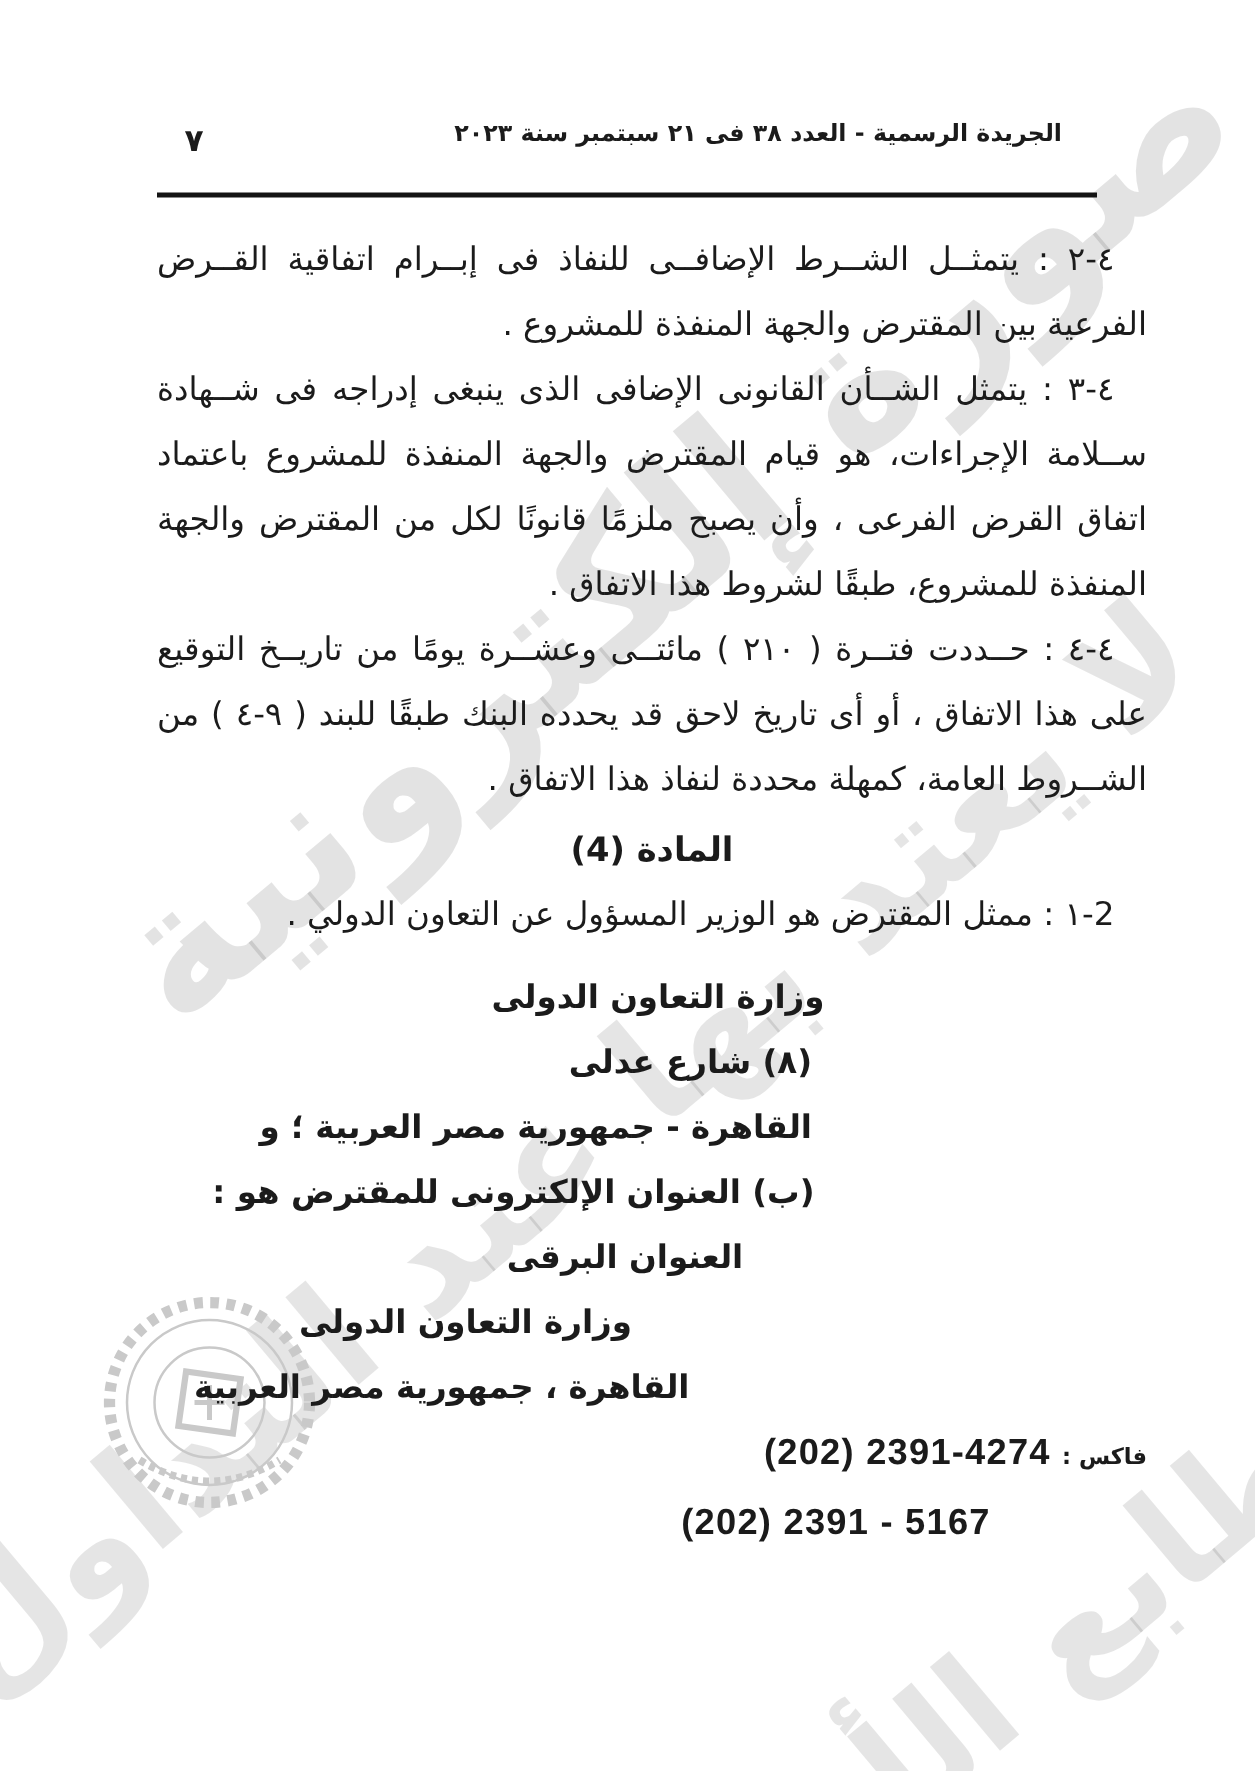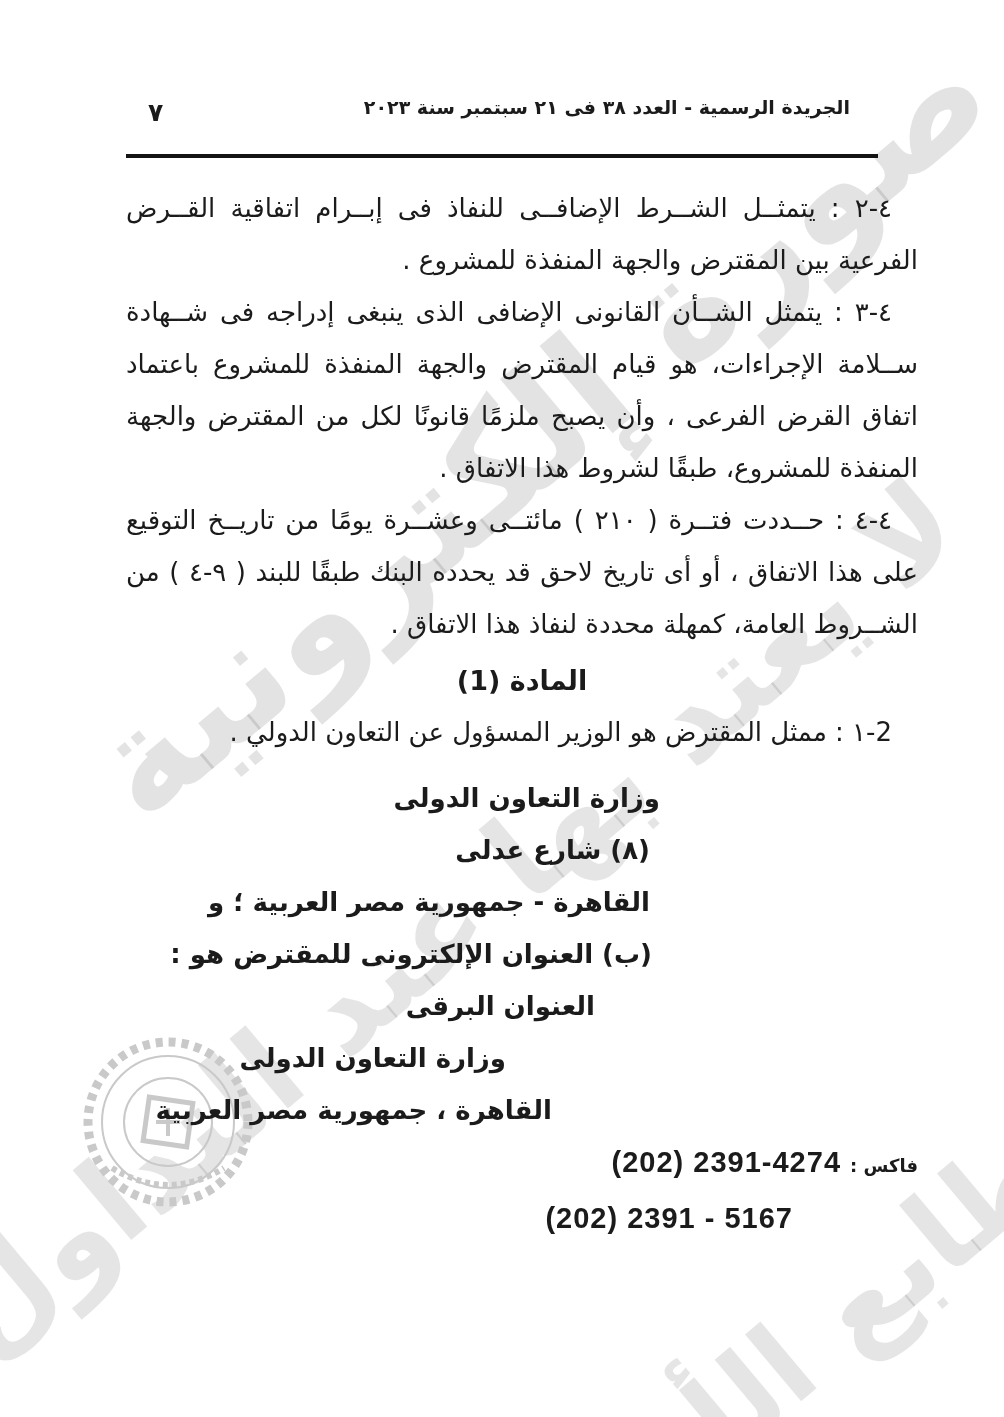--- a/index.html
+++ b/index.html
@@ -75,21 +75,21 @@
       <span class="hdr-pagenum">٧</span>
     </div>
     <div class="rule"></div>
 
     <div class="body">
 
       <p class="para">٤-٢ : يتمثــل الشــرط الإضافــى للنفاذ فى إبــرام اتفاقية القــرض الفرعية بين المقترض والجهة المنفذة للمشروع .</p>
       <p class="para">٤-٣ : يتمثل الشــأن القانونى الإضافى الذى ينبغى إدراجه فى شــهادة ســلامة الإجراءات، هو قيام المقترض والجهة المنفذة للمشروع باعتماد اتفاق القرض الفرعى ، وأن يصبح ملزمًا قانونًا لكل من المقترض والجهة المنفذة للمشروع، طبقًا لشروط هذا الاتفاق .</p>
       <p class="para">٤-٤ : حــددت فتــرة ( ٢١٠ ) مائتــى وعشــرة يومًا من تاريــخ التوقيع على هذا الاتفاق ، أو أى تاريخ لاحق قد يحدده البنك طبقًا للبند ( ٩-٤ ) من الشــروط العامة، كمهلة محددة لنفاذ هذا الاتفاق .</p>
 
-      <p class="center-head">المادة (1)</p>
+      <p class="center-head">المادة (4)</p>
 
       <p class="para">2-١ : ممثل المقترض هو الوزير المسؤول عن التعاون الدولي .</p>
 
       <div class="addr-block">
         <div class="addr-line o258">وزارة التعاون الدولى</div>
         <div class="addr-line o268">(٨) شارع عدلى</div>
         <div class="addr-line o268">القاهرة - جمهورية مصر العربية ؛ و</div>
         <div class="addr-line o266">(ب) العنوان الإلكترونى للمقترض هو :</div>
         <div class="addr-line o323">العنوان البرقى</div>
         <div class="addr-line o412">وزارة التعاون الدولى</div>

